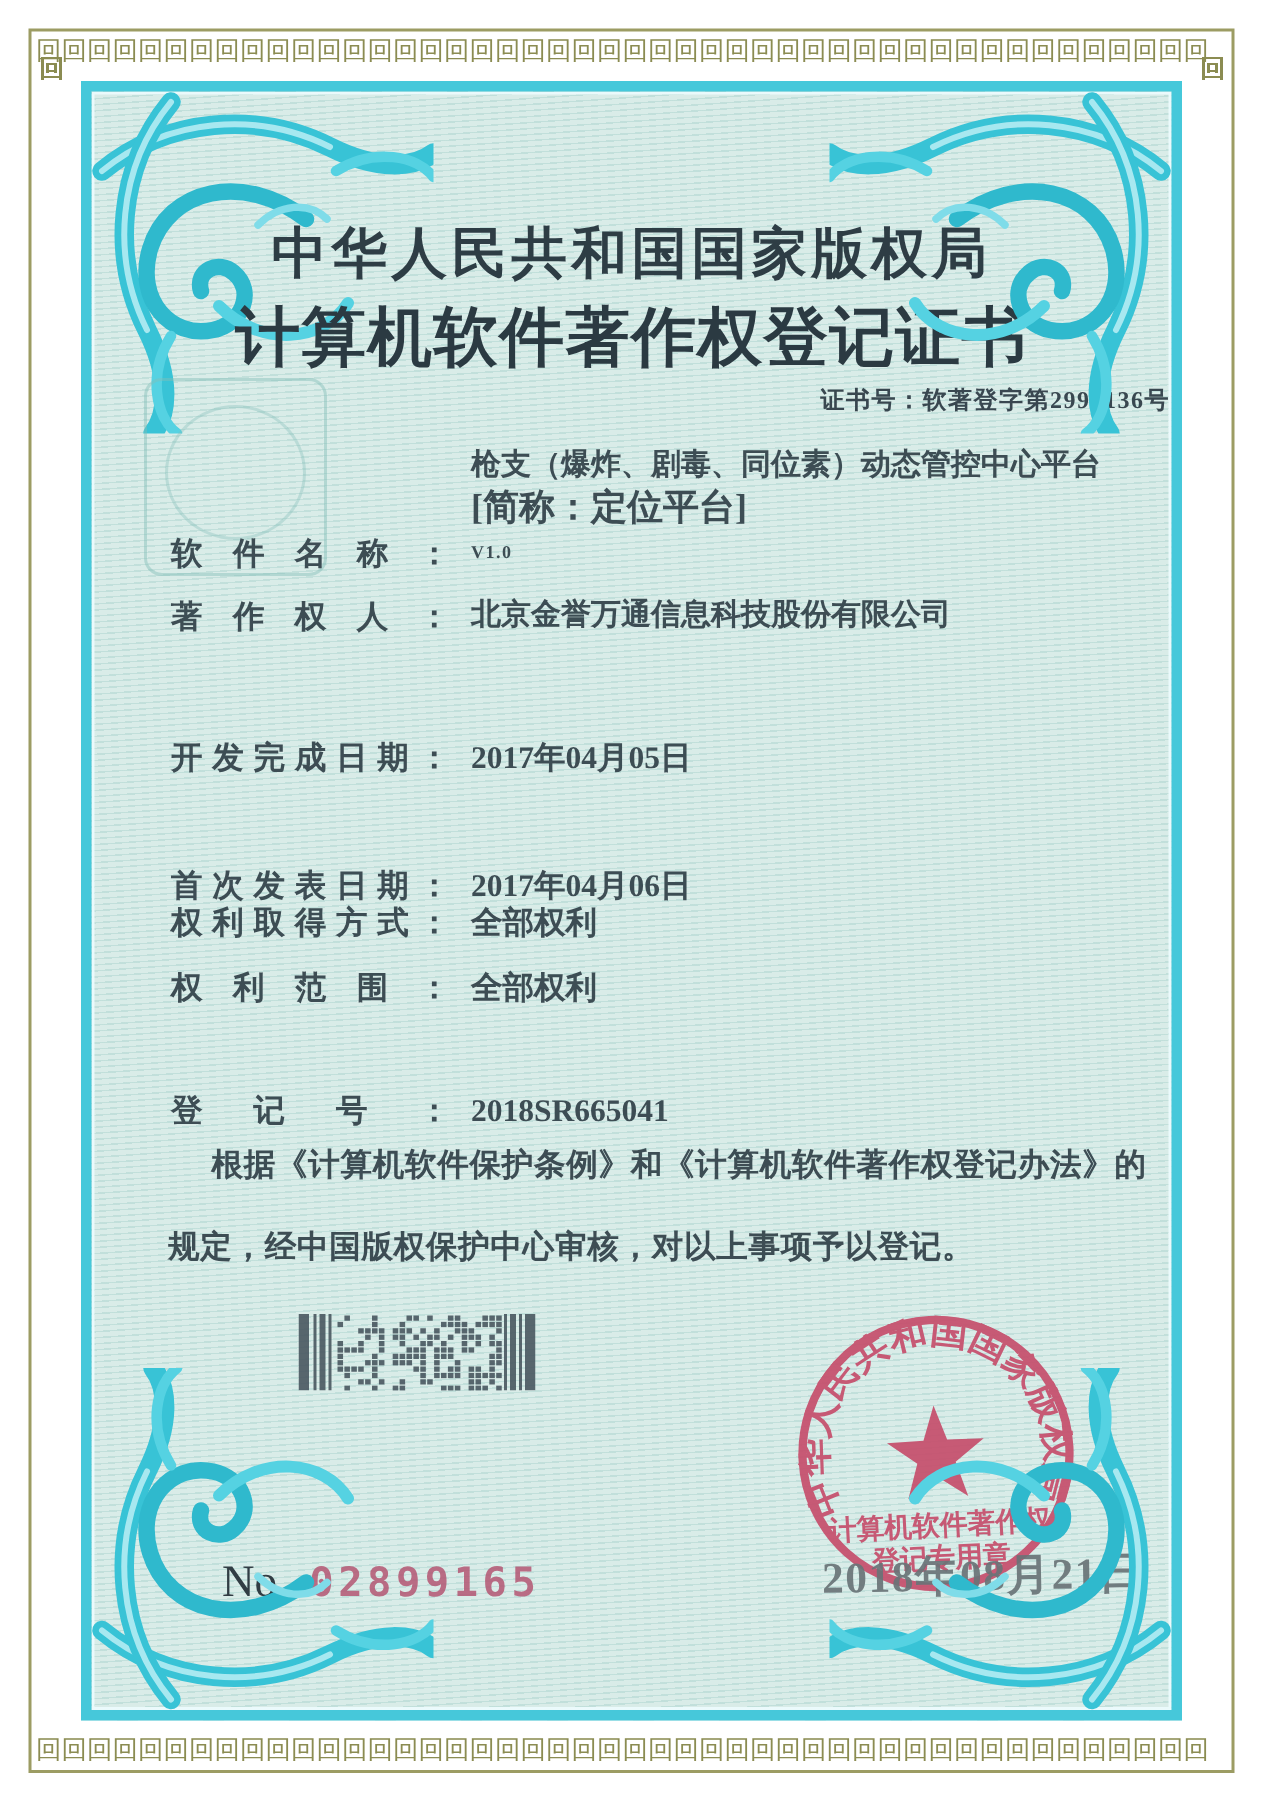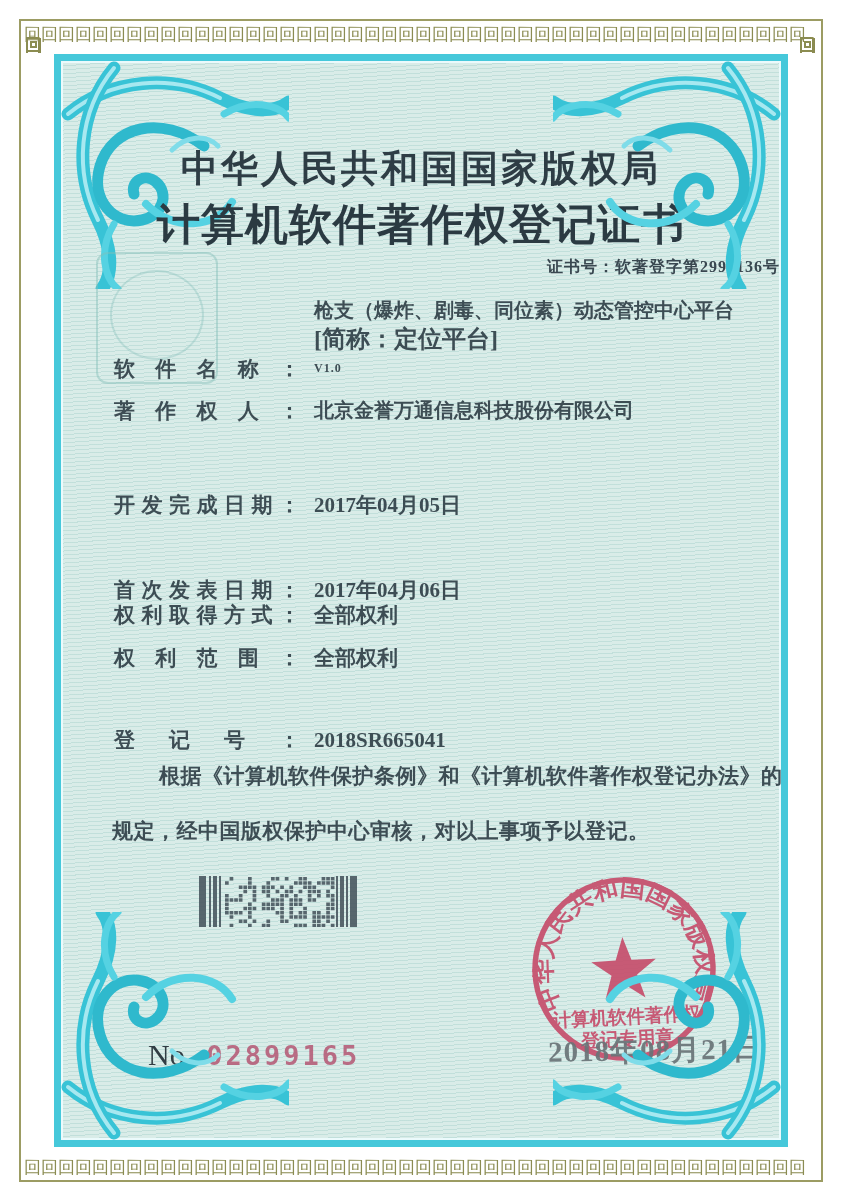--- a/index.html
+++ b/index.html
@@ -64,21 +64,21 @@
     text-align:justify;text-align-last:justify;
   }
   .fvalue{flex:1;font-size:20px;font-weight:600;}
   .vline{display:block;line-height:29px;}
   .row0{top:296px;align-items:flex-end;}  .row0 .v2{font-size:24px;}  .row0 .v3{font-size:12px;letter-spacing:1px;}
   .row1{top:397px;font-family:Liberation Mono, monospace;}
   .row2{top:491px;}  .row3{top:576px;}  .row4{top:601px;justify-content:center;}  .row5{top:644px;}  .row6{top:706px;margin-top:20px;}
   .row2 .fvalue,.row3 .fvalue,.row4 .fvalue,.row5 .fvalue,.row6 .fvalue{font-size:21px;}
   
   .stmt{position:absolute;font-size:21px;color:#3d4d54;letter-spacing:.5px;font-weight:600;}
-  .s1{left:159px;top:762px;}
+  .s1{left:141px;top:762px;}
   .s2{left:112px;top:817px;}
   
   .barcode{position:absolute;left:199px;top:876px;width:158px;height:51px;opacity:.88;}
   .barcode svg{width:100%;height:100%;display:block;}
   
   .seal{position:absolute;left:528px;top:873px;width:192px;height:192px;transform:rotate(-3deg);opacity:.93;}
   .seal svg{width:100%;height:100%;display:block;}
   .seal-date{
     position:absolute;left:548px;top:1031px;font-size:29px;color:#6a7478;
     letter-spacing:1px;font-weight:600;opacity:.92;transform:rotate(-1deg);

